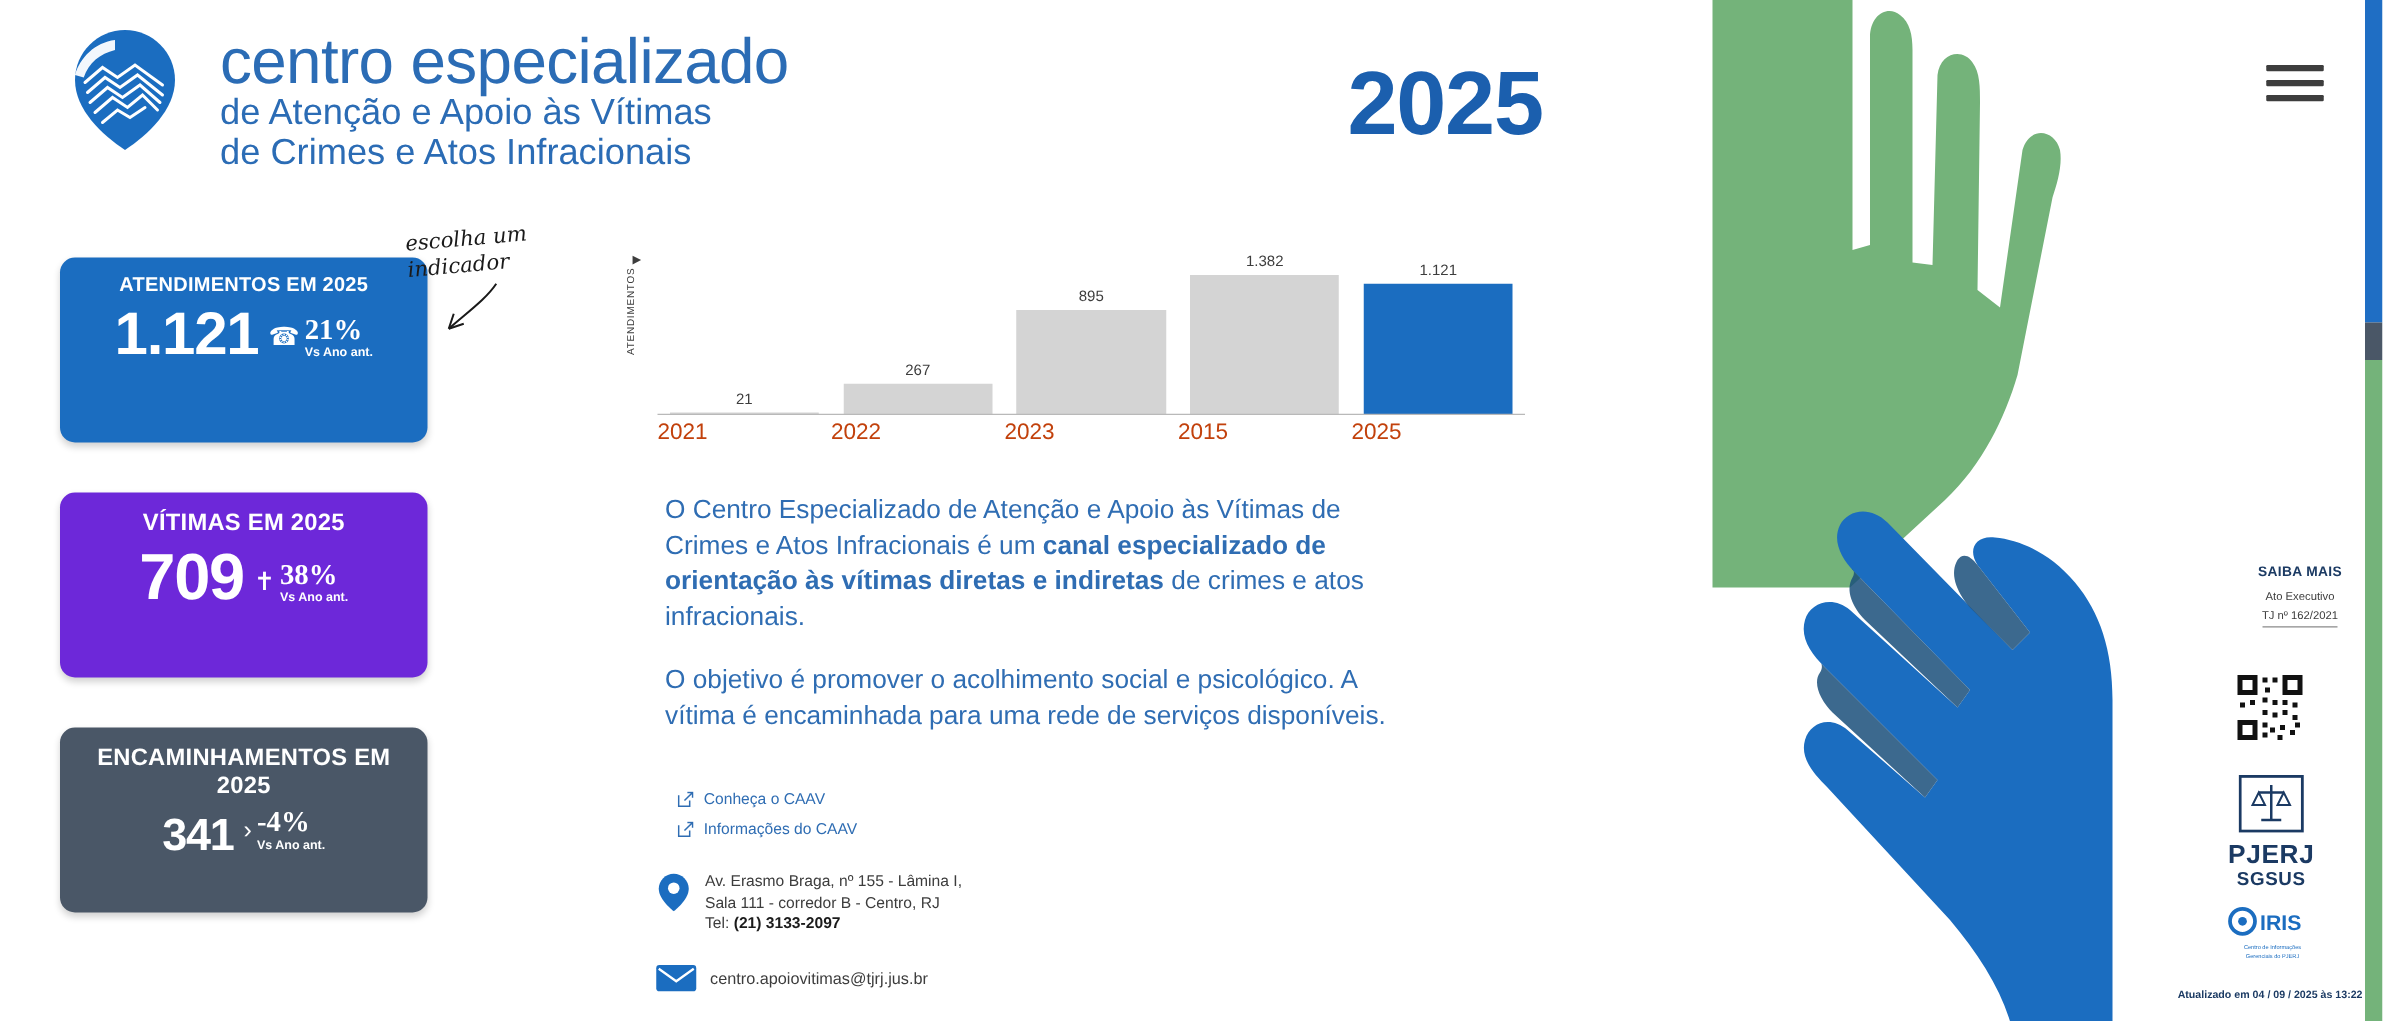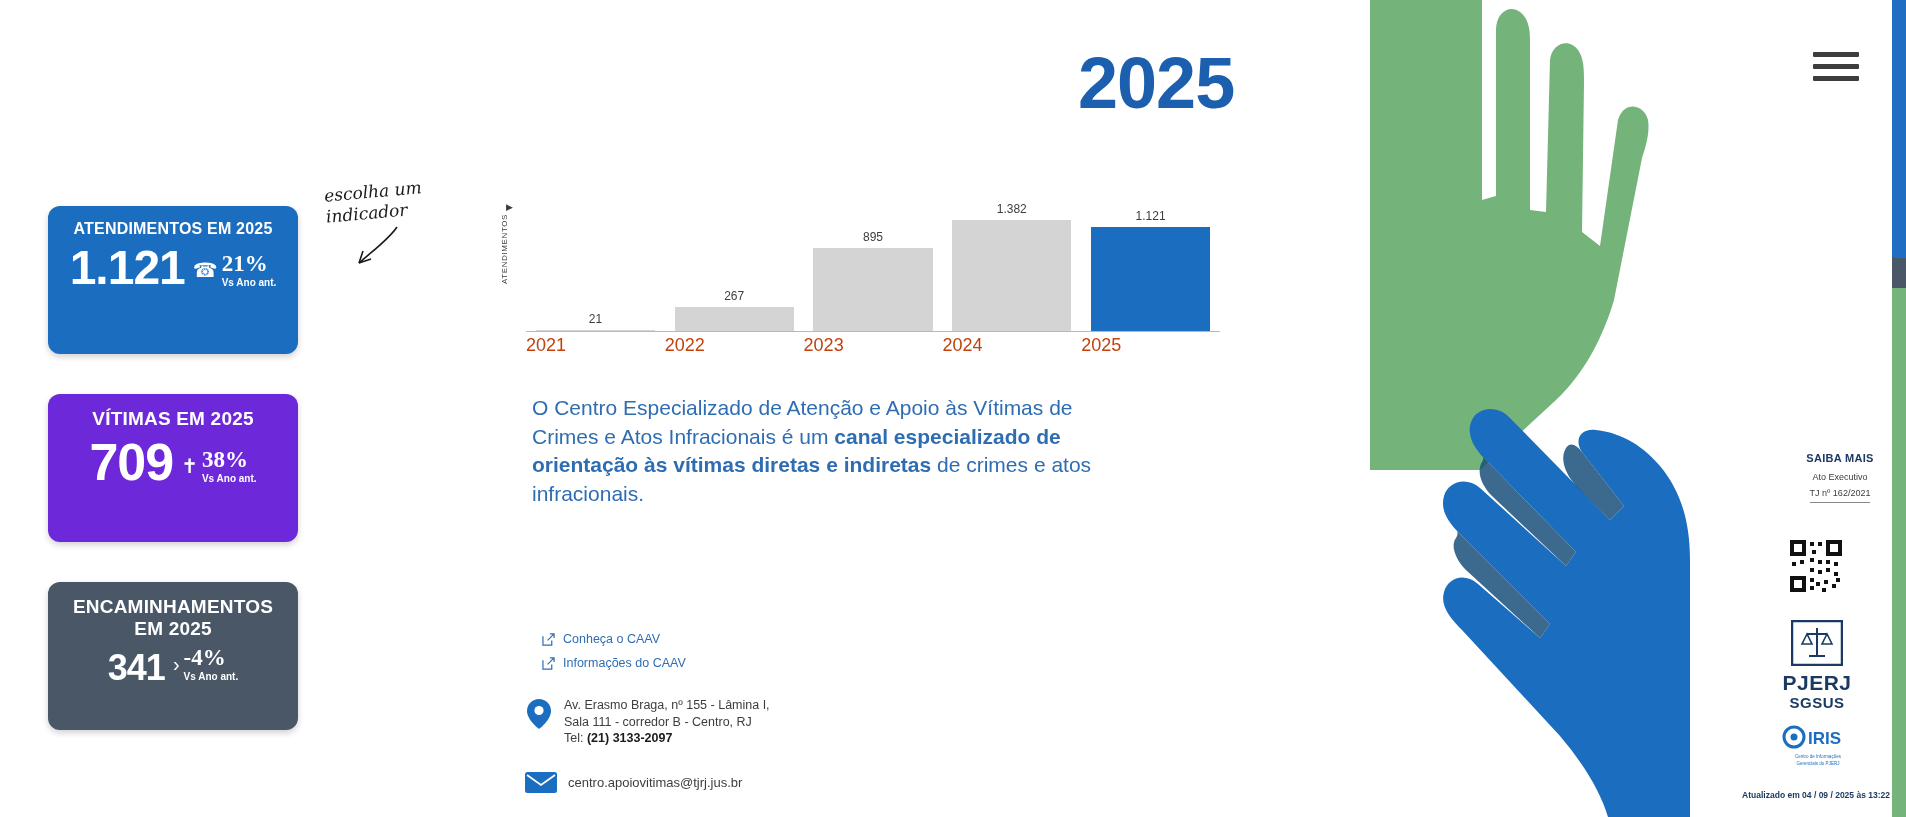--- a/index.html
+++ b/index.html
@@ -24,21 +24,21 @@
     position: absolute; left: 1078px; top: 42px;
     font-size: 72px; font-weight: bold; color: #1b5fae; letter-spacing: -1px;
   }
 
   
   .hamburger { position: absolute; left: 1813px; top: 52px; width: 46px; height: 34px; cursor: pointer; }
   .hamburger span { display: block; height: 5px; background: #3d3d3d; border-radius: 1px; margin-bottom: 7px; }
 
   
   .kpi {
-    position: absolute; left: 48px; width: 250px; height: 148px;
+    position: absolute; left: 48px; width: 294px; height: 148px;
     border-radius: 12px; color: #fff; box-shadow: 0 3px 6px rgba(0,0,0,0.18);
     padding: 14px 10px 0 10px; text-align: center;
   }
   .kpi-1 { top: 206px; background: #1b6dc0; }
   .kpi-2 { top: 394px; background: #6d28d9; }
   .kpi-3 { top: 582px; background: #4a5767; }
   .kpi-title { font-size: 15px; font-weight: bold; letter-spacing: 0.2px; }
   .kpi-1 .kpi-title { font-size: 16px; }
   .kpi-2 .kpi-title { font-size: 19px; }
   .kpi-3 .kpi-title { font-size: 19px; }
@@ -115,20 +115,38 @@
   .scroll-seg { position: absolute; right: 0; width: 14px; }
   .seg-a { top: 0; height: 258px; background: #1f6ec4; }
   .seg-b { top: 258px; height: 30px; background: #4a5767; }
   .seg-c { top: 288px; height: 529px; background: #74b37a; }
 </style>
 </head>
 <body>
 
 <div id="root">
 
+  <div class="logo-wrap">
+    <svg class="logo-mark" viewBox="0 0 124 112">
+      <path d="M62 8 C40 8 22 26 22 48 C22 72 44 92 62 104 C80 92 102 72 102 48 C102 26 84 8 62 8 Z" fill="#1b6dc0"></path>
+      <g stroke="#ffffff" stroke-width="2.4" fill="none" stroke-linecap="round">
+        <path d="M30 50 L44 38 L56 46 L70 36 L92 52"></path>
+        <path d="M32 58 L46 46 L58 54 L72 44 L92 60"></path>
+        <path d="M34 66 L48 54 L60 62 L74 52 L90 66"></path>
+        <path d="M38 74 L52 62 L64 70 L76 60 L88 72"></path>
+        <path d="M44 82 L56 72 L66 78 L78 70"></path>
+      </g>
+      <path d="M22 44 C26 30 38 18 54 16 L54 24 C42 27 33 34 29 46 Z" fill="#ffffff" opacity="0.95"></path>
+    </svg>
+    <div class="logo-text">
+      <div class="logo-l1">centro especializado</div>
+      <div class="logo-l2">de Atenção e Apoio às Vítimas</div>
+      <div class="logo-l3">de Crimes e Atos Infracionais</div>
+    </div>
+  </div>
 
   <div class="year-big">2025</div>
 
   <div class="hamburger">
     <span></span>
       <span></span>
       <span></span>
   </div>
 
   <div class="kpi kpi-1">
@@ -205,28 +223,29 @@
         <div class="bar-col">
           <div class="bar-val">1.121</div>
           <div class="bar active" style="height:105px"></div>
         </div>
       </div>
       <div class="axis-line"></div>
       <div class="x-labels">
         <div>2021</div>
         <div>2022</div>
         <div>2023</div>
-        <div>2024</div>
+        <div>2015</div>
         <div>2025</div>
       </div>
     </div>
   </div>
 
   <div class="copy">
     <p><span>O Centro Especializado de Atenção e Apoio às Vítimas de Crimes e Atos Infracionais é um </span><strong>canal especializado de orientação às vítimas diretas e indiretas</strong><span> de crimes e atos infracionais.</span></p>
+    <p>O objetivo é promover o acolhimento social e psicológico. A vítima é encaminhada para uma rede de serviços disponíveis.</p>
   </div>
 
   <div class="links">
     <div class="link-row">
       <svg class="ext-icon" viewBox="0 0 14 14">
         <path d="M1 3.5 L1 13 L10.5 13 L10.5 8" stroke="#2f6db3" stroke-width="1.3" fill="none"></path>
         <path d="M6 8 L13 1 M8.5 1 L13 1 L13 5.5" stroke="#2f6db3" stroke-width="1.3" fill="none"></path>
       </svg>
       <span>Conheça o CAAV</span>
     </div>

